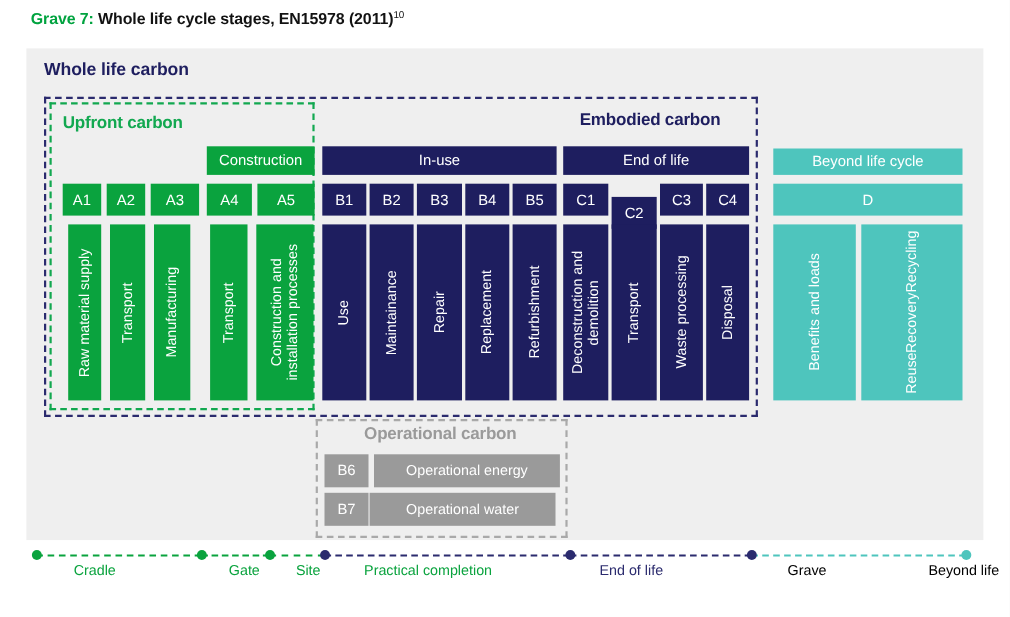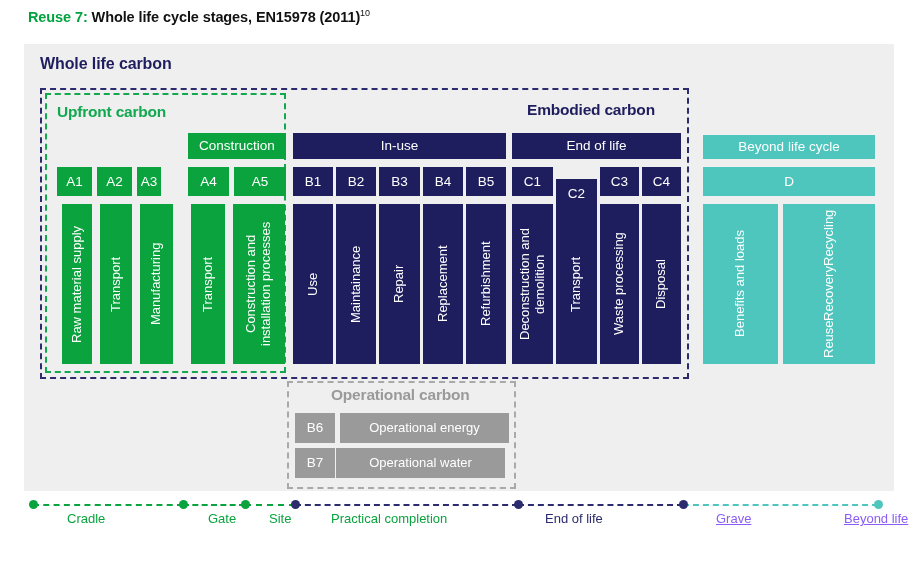--- a/index.html
+++ b/index.html
@@ -75,50 +75,50 @@
   .tl-dot{
     position:absolute;width:9px;height:9px;border-radius:50%;
     background:#0aa33e;
   }
   .tl-dot.navy{background:#2b2b6e;}
   .tl-dot.teal{background:#4ec5bd;}
   .tl-lbl{
     position:absolute;font-size:13px;color:#0aa33e;white-space:nowrap;margin-left:40px;
   }
   .tl-lbl.navy{color:#2b2b6e;}
-  .tl-lbl.teal{color:#8b5cf6;text-decoration:underline;}
+  .tl-lbl.teal{color:#000000;}
 </style>
 </head>
 <body>
 
 <div id="root">
 
   <div class="caption">
-    <span class="fig">Reuse 7:</span><span> Whole life cycle stages, EN15978 (2011)</span><sup>10</sup>
+    <span class="fig">Grave 7:</span><span> Whole life cycle stages, EN15978 (2011)</span><sup>10</sup>
   </div>
 
   <div class="panel"></div>
   <div class="panel-title">Whole life carbon</div>
 
   <div class="dash-navy"></div>
   <div class="dash-green"></div>
   <div class="dash-grey"></div>
 
   <div class="grp-head grp-upfront">Upfront carbon</div>
   <div class="grp-head grp-embodied">Embodied carbon</div>
   <div class="grp-head grp-operational">Operational carbon</div>
 
   <div class="cell navy band" style="left:293px;top:133px;width:213px;height:26px;">In-use</div>
   <div class="cell green band" style="left:188px;top:133px;width:98px;height:26px;">Construction</div>
   <div class="cell navy band" style="left:512px;top:133px;width:169px;height:26px;">End of life</div>
   <div class="cell teal band" style="left:703px;top:135px;width:172px;height:24px;">Beyond life cycle</div>
 
   <div class="cell green code" style="left:57px;top:167px;width:35px;height:29px;">A1</div>
   <div class="cell green code" style="left:97px;top:167px;width:35px;height:29px;text-align:center;">A2</div>
-  <div class="cell green code" style="left:137px;top:167px;width:24px;height:29px;">A3</div>
+  <div class="cell green code" style="left:137px;top:167px;width:44px;height:29px;">A3</div>
   <div class="cell green code" style="left:188px;top:167px;width:41px;height:29px;">A4</div>
   <div class="cell green code" style="left:234px;top:167px;width:52px;height:29px;">A5</div>
 
   <div class="cell navy code" style="left:293px;top:167px;width:40px;height:29px;">B1</div>
   <div class="cell navy code" style="left:336px;top:167px;width:40px;height:29px;">B2</div>
   <div class="cell navy code" style="left:379px;top:167px;width:41px;height:29px;">B3</div>
   <div class="cell navy code" style="left:423px;top:167px;width:40px;height:29px;">B4</div>
   <div class="cell navy code" style="left:466px;top:167px;width:40px;height:29px;">B5</div>
 
   <div class="cell navy code" style="left:512px;top:167px;width:41px;height:29px;">C1</div>

